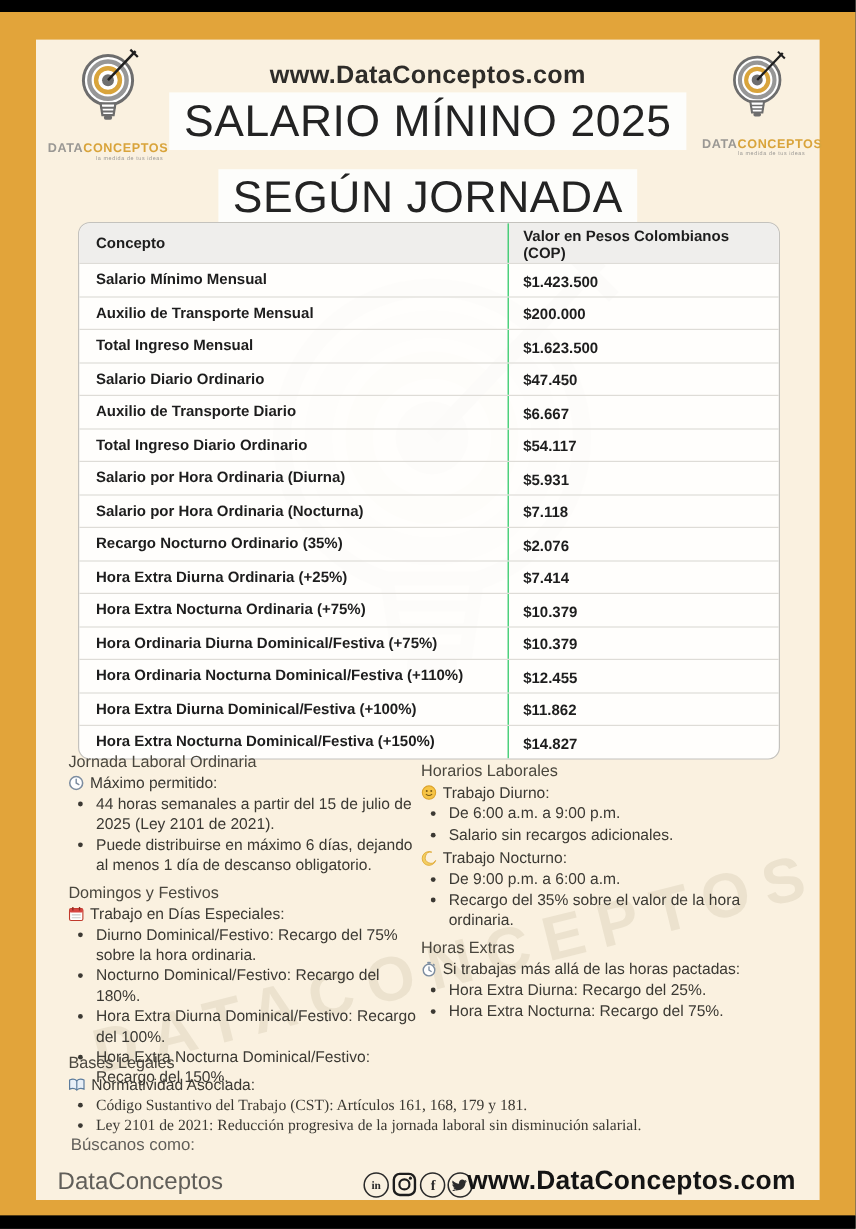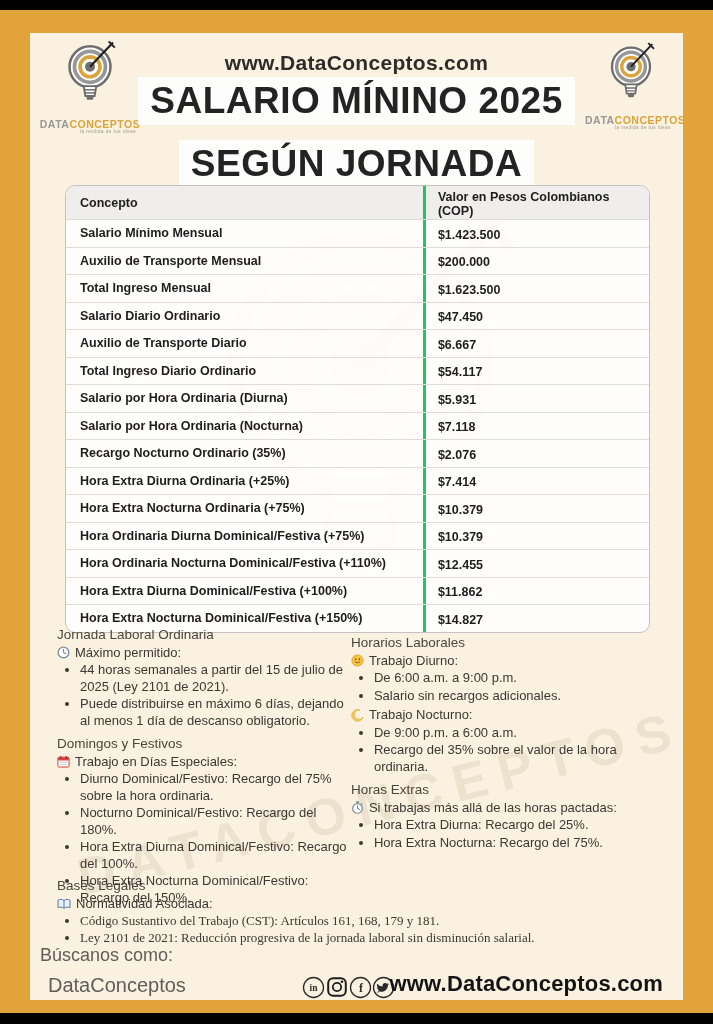--- a/index.html
+++ b/index.html
@@ -9,21 +9,21 @@
     -webkit-font-smoothing:antialiased;
   }
   .gold-frame{position:absolute;left:0;top:10px;right:0;bottom:11px;background:#E2A43A;}
   .canvas{position:absolute;left:30px;right:30px;top:23px;bottom:13px;background:#FAF1E0;}
 
   
   .hdr-url{position:absolute;left:0;right:0;top:18px;text-align:center;
     font-size:21px;font-weight:700;color:#2e2c29;letter-spacing:.3px;}
   .title-wrap{position:absolute;left:0;right:0;top:44px;text-align:center;line-height:48px;}
   .title-line{display:inline-block;background:#FDFDFB;padding:0 12px;
-    font-size:37px;font-weight:700;color:#232323;letter-spacing:.5px;white-space:nowrap;}
+    font-size:37px;font-weight:400;color:#232323;letter-spacing:.5px;white-space:nowrap;}
   .title-line.second{margin-top:8px;}
 
   
   .logo{position:absolute;width:104px;text-align:center;}
   .logo-left{left:8px;top:4px;}
   .logo-right{right:6px;top:6px;width:92px;}
   .logo svg.bulb{display:block;margin:0 auto;}
   .wordmark{font-size:10.5px;font-weight:700;letter-spacing:.5px;white-space:nowrap;line-height:10px;}
   .wm-data{color:#9a9894;}
   .wm-con{color:#D9A43B;}
@@ -37,38 +37,38 @@
 
   
   .tbl{position:absolute;left:35px;top:152px;width:585px;
     border:1px solid #c4c2bd;border-radius:10px;overflow:hidden;
     background:rgba(255,255,255,.88);box-sizing:border-box;}
   .tbl-row{display:flex;border-top:1px solid #dedcd7;min-height:26.5px;align-items:stretch;}
   .tbl-row:first-child{border-top:none;}
   .tbl-head{background:#EFEEEC;}
   .cell{display:flex;align-items:center;font-size:12.5px;color:#1d1d1d;box-sizing:border-box;}
   .cell-c{width:59.3%;padding:4px 8px 4px 14px;font-weight:700;}
-  .cell-v{width:40.7%;padding:4px 8px 1px 12px;font-weight:600;border-left:3px solid #22c55e;margin-left:28px;}
+  .cell-v{width:40.7%;padding:4px 8px 1px 12px;font-weight:600;border-left:1px solid #22c55e;margin-left:28px;}
   .tbl-head .cell-v{font-weight:700;}
 
   
   .info{position:absolute;left:27px;right:20px;top:594px;display:flex;gap:0;
     font-size:13px;color:#3b3933;line-height:16.5px;}
   .col-l{width:48.5%;}
   .col-r{width:51.5%;padding-top:8px;box-sizing:border-box;}
   .sec-h{font-size:13.5px;color:#4a473e;margin:7px 0 1px;}
   .sec-h.first{margin-top:0;}
   .sub{display:flex;align-items:center;gap:5px;margin:1px 0 1px;}
   .sub .ic{flex:0 0 auto;display:inline-flex;}
   .info ul{margin:1px 0 3px;padding-left:23px;list-style:disc;}
   .info li{margin:1px 0;}
   .bases{position:absolute;left:27px;right:20px;top:845px;font-size:13px;color:#3b3933;line-height:16.5px;}
 
   
-  .find{position:absolute;left:10px;top:912px;font-size:18px;color:#605e59;}
+  .find{position:absolute;left:29px;top:912px;font-size:14px;color:#605e59;}
   .brand{position:absolute;left:18px;top:941px;font-size:20px;color:#605e59;}
   .social{position:absolute;left:272px;top:942px;display:flex;align-items:center;}
   .furl{position:absolute;right:20px;top:938px;font-size:22px;font-weight:800;color:#141414;letter-spacing:.2px;}
 
   .bar{position:absolute;left:0;right:0;background:#000;}
   .bar-top{top:0;height:10px;}
   .bar-bottom{bottom:0;height:11px;}
   .hidden-defs{position:absolute;width:0;height:0;overflow:hidden;}
 </style>
 </head>

